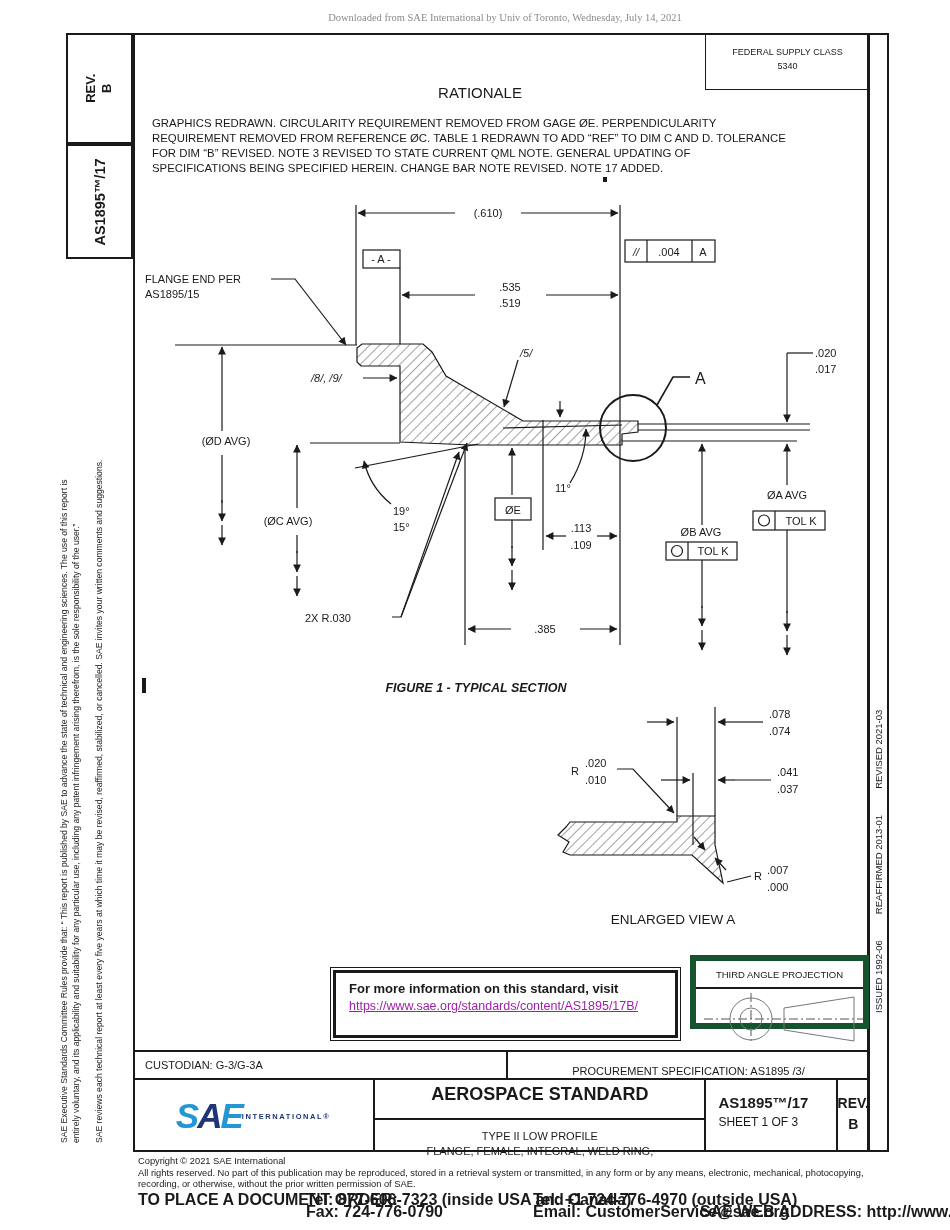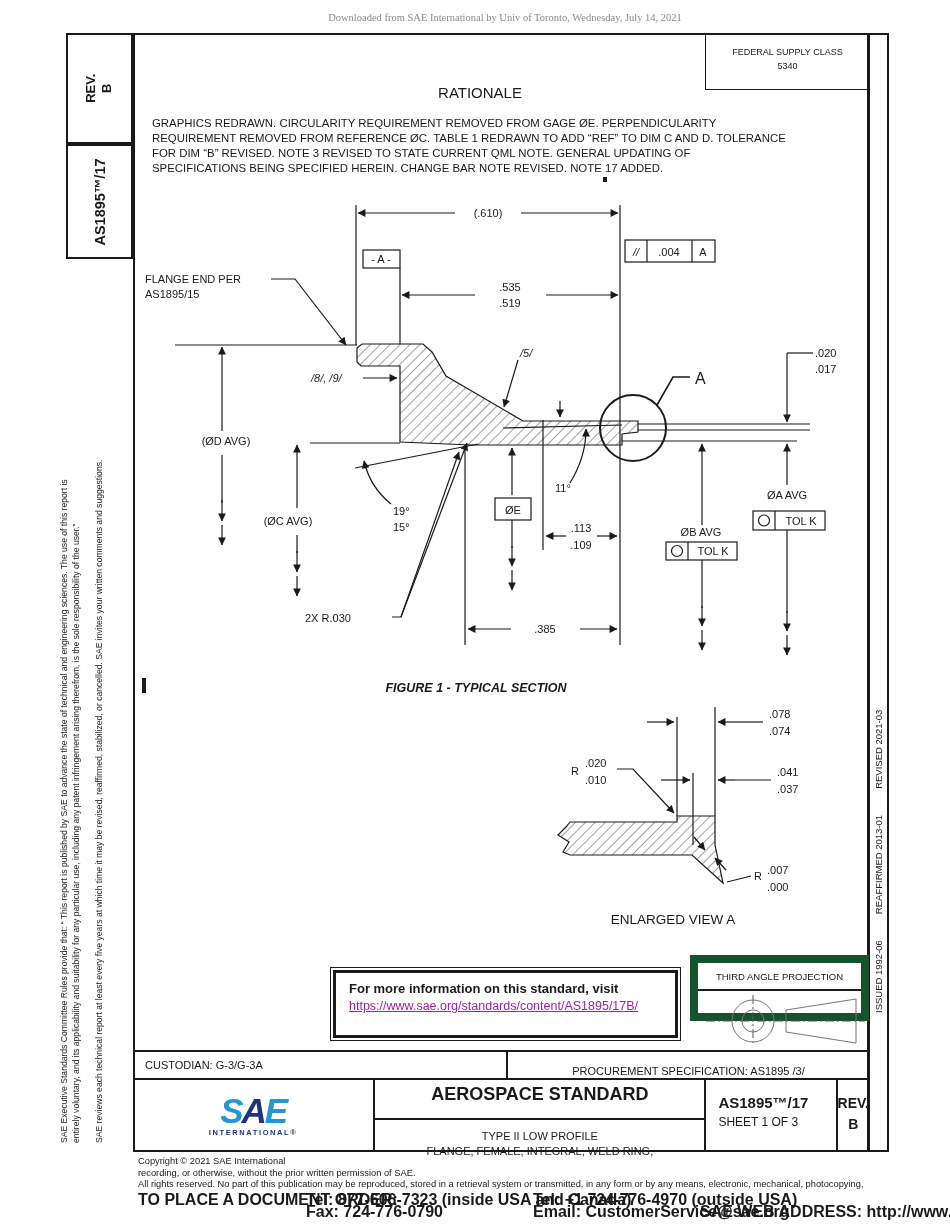--- a/index.html
+++ b/index.html
@@ -18,28 +18,28 @@
   .rationale-body { left:152px; top:116px; width:725px; font-size:11.4px; line-height:15px; }
   .chgdot { left:603px; top:177px; width:4px; height:5px; background:#1a1a1a; }
   .leftmargin { font-size:8.6px; line-height:1.45; transform:rotate(-90deg); transform-origin:0 0; white-space:nowrap; color:#222; }
   .p1 { left:58px; top:1143px; width:888px; }
   .p2 { left:93px; top:1143px; width:888px; }
   .rightmargin { left:872.5px; top:1013px; width:420px; transform:rotate(-90deg); transform-origin:0 0; font-size:9.5px; white-space:nowrap; display:flex; gap:26px; }
   .infobox { left:330px; top:967px; width:351px; height:74px; border:1.5px solid #1a1a1a; padding:2px; }
   .infobox .inner { border:3px solid #1a1a1a; width:100%; height:100%; padding:8px 13px 0 13px; }
   .infobox .l1 { font-weight:bold; font-size:13px; }
   .infobox .l2 { font-size:12.5px; color:#a21caf; text-decoration:underline; margin-top:2px; display:inline-block; }
-  .projbox { left:690px; top:955px; width:179px; height:66px; border:8px solid #14532d; }
+  .projbox { left:690px; top:955px; width:179px; height:74px; border:6px solid #14532d; }
   .projbox .lbl { border-bottom:2px solid #1a1a1a; height:28px; text-align:center; font-size:9.5px; padding-top:8px; }
   .tb { left:133px; top:1050px; width:736px; height:102px; border-top:2px solid #1a1a1a; }
   .tb-row1 { display:flex; height:28px; border-bottom:2px solid #1a1a1a; font-size:11px; }
   .tb-row1 .c1 { width:375px; border-right:2px solid #1a1a1a; padding:7px 0 0 12px; }
   .tb-row1 .c2 { flex:1; text-align:center; padding-top:13px; }
   .tb-row2 { display:flex; height:72px; }
-  .tb-logo { width:248px; border-right:2px solid #1a1a1a; display:flex; flex-direction:column; align-items:center; justify-content:center; }
+  .tb-logo { width:248px; border-right:2px solid #1a1a1a; display:flex; align-items:center; justify-content:center; }
   .logo-sae { font-size:35px; font-weight:bold; font-style:italic; letter-spacing:-2px; line-height:0.9; }
   .logo-sae .s, .logo-sae .e { color:#2397D4; } .logo-sae .a { color:#1F3576; }
   .logo-sub { font-size:7.5px; font-weight:bold; letter-spacing:1.6px; color:#1F3576; margin-top:1px; }
   .tb-mid { width:339px; border-right:2px solid #1a1a1a; text-align:center; }
   .tb-mid .t1 { font-weight:bold; font-size:18px; padding-top:4px; padding-bottom:13px; border-bottom:2px solid #1a1a1a; }
   .tb-mid .t2 { font-size:11px; line-height:1.35; padding-top:9px; }
   .tb-num { width:134px; border-right:2px solid #1a1a1a; padding:14px 0 0 12px; }
   .tb-num .n1 { font-weight:bold; font-size:15px; }
   .tb-num .n2 { font-size:12px; margin-top:4px; }
   .tb-rev { flex:1; text-align:center; padding-top:13px; font-size:14px; font-weight:bold; line-height:1.5; }
@@ -307,22 +307,22 @@
       </div>
       <div class="tb-rev">
         <div>REV.</div>
         <div>B</div>
       </div>
     </div>
   </div>
 
   <div class="abs footer">
     <div>Copyright © 2021 SAE International</div>
+    <div>All rights reserved. No part of this publication may be reproduced, stored in a retrieval system or transmitted, in any form or by any means, electronic, mechanical, photocopying,</div>
     <div>recording, or otherwise, without the prior written permission of SAE.</div>
-    <div>All rights reserved. No part of this publication may be reproduced, stored in a retrieval system or transmitted, in any form or by any means, electronic, mechanical, photocopying,</div>
   </div>
   <div class="abs forder" style="left:138px; top:1191px;">TO PLACE A DOCUMENT ORDER:</div>
   <div class="abs forder" style="left:306px; top:1191px;">Tel: 877-606-7323 (inside USA and Canada)</div>
   <div class="abs forder" style="left:533px; top:1191px;">Tel: +1 724-776-4970 (outside USA)</div>
   <div class="abs forder" style="left:306px; top:1203px;">Fax: 724-776-0790</div>
   <div class="abs forder" style="left:533px; top:1203px;">Email: CustomerService@sae.org</div>
   <div class="abs forder" style="left:700px; top:1203px;">SAE WEB ADDRESS: http://www.sae.org</div>
 
 </div>
 

